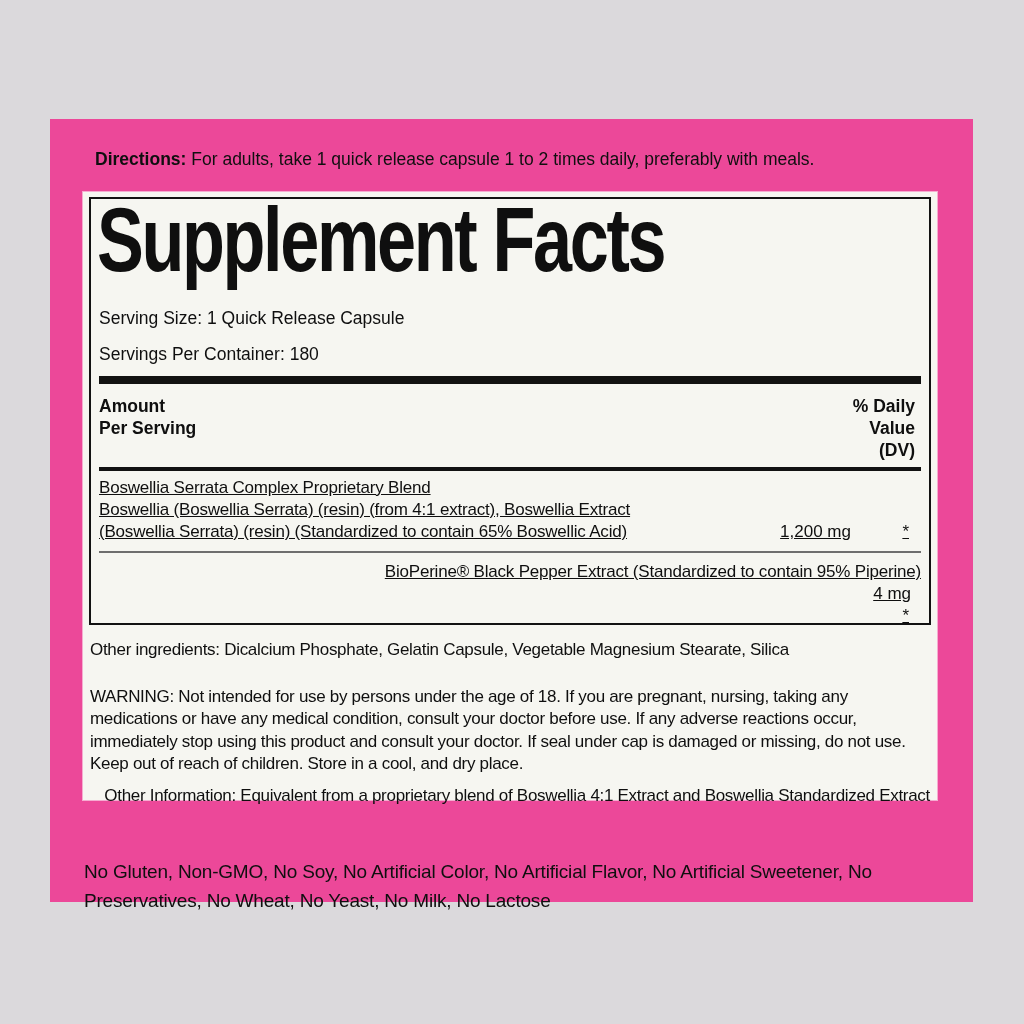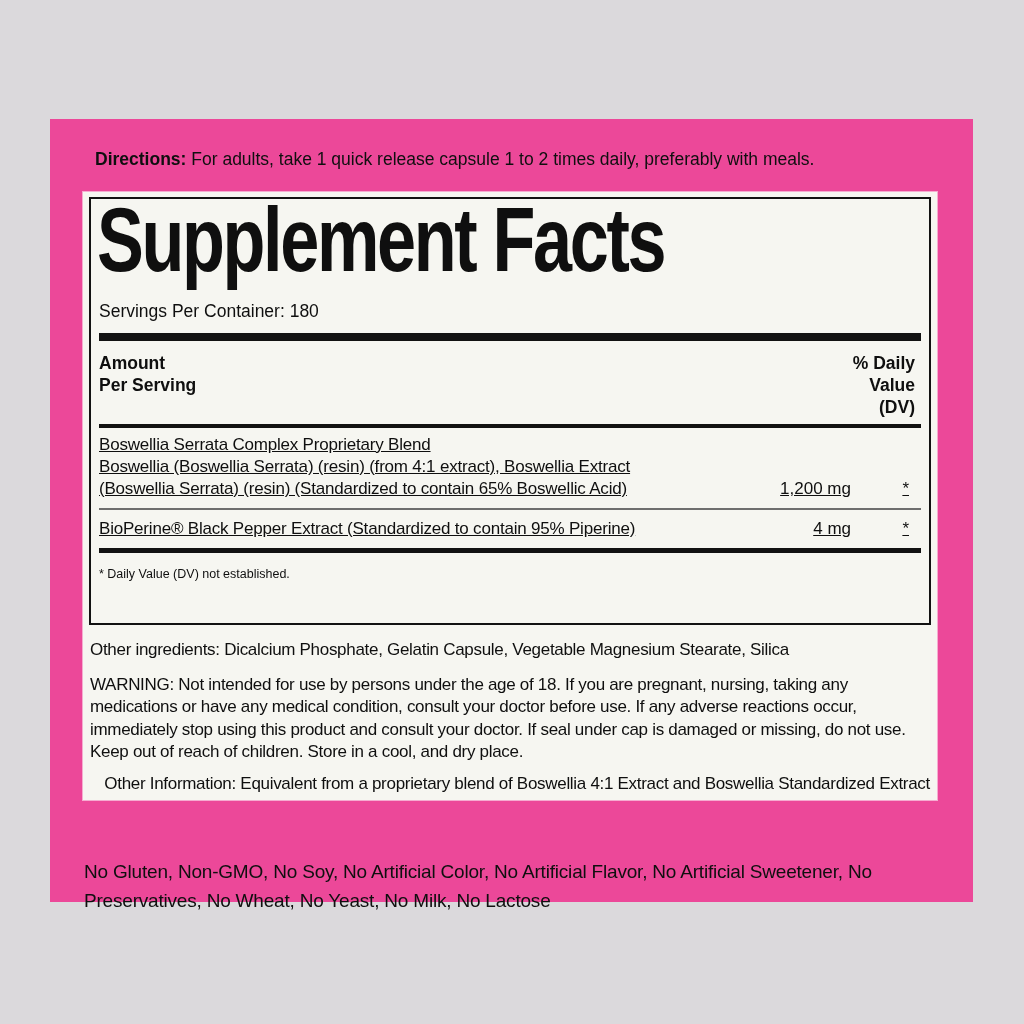--- a/index.html
+++ b/index.html
@@ -40,29 +40,29 @@
   .servings{margin-top:16px;}
   .bar{background:#121212;}
   .bar-1{height:8px;margin-top:12px;}
   .bar-2{height:4px;margin-top:6px;}
   .bar-3{height:5px;margin-top:2px;}
   .hdr{display:flex;justify-content:space-between;margin-top:11px;
        font-weight:bold;font-size:17.5px;line-height:22px;}
   .hdr-right{text-align:right;padding-right:6px;}
   .row{display:flex;align-items:flex-end;font-size:17px;line-height:22px;text-decoration:underline;}
   .row-1{padding:6px 0 5px 0;}
-  .row-2{padding:5px 0 6px 0;}
+  .row-2{padding:5px 0 6px 0;flex-direction:column;}
   .row-name{flex:1;letter-spacing:-0.2px;}
   .row-amt{width:130px;text-align:right;padding-right:10px;white-space:nowrap;}
   .row-dv{width:48px;text-align:right;padding-right:12px;}
   .rule{height:2px;background:#6e6e6e;margin:3px 0;}
   .footnote{font-size:12.5px;margin-top:14px;}
   .paras{position:absolute;left:7px;right:7px;top:433px;}
   .paras p{margin:14px 0 0 0;font-size:17px;line-height:22.5px;letter-spacing:-0.3px;}
-  .paras p.p-warning{margin-top:12px;}
+  .paras p.p-warning{margin-top:24px;}
   .paras p.p-otherinfo{margin-top:9px;text-align:right;}
   .paras b{font-weight:normal;}
   .claims{
     position:absolute;left:34px;top:692px;width:845px;
     font-size:19px;line-height:29px;letter-spacing:-0.2px;margin-top:46px;
   }
 </style>
 </head>
 <body>
 
@@ -71,20 +71,21 @@
   <div class="directions">
     <b>Directions:</b>
     <span>For adults, take 1 quick release capsule 1 to 2 times daily, preferably with meals.</span>
   </div>
 
   <div class="sheet">
 
     <div class="facts-box">
       <div class="title">Supplement Facts</div>
 
+      <div class="serving">Serving Size: 1 Quick Release Capsule</div>
       <div class="serving servings">Servings Per Container: 180</div>
 
       <div class="bar bar-1"></div>
 
       <div class="hdr">
         <div class="hdr-left">
           <div>Amount</div>
           <div>Per Serving</div>
         </div>
         <div class="hdr-right">

